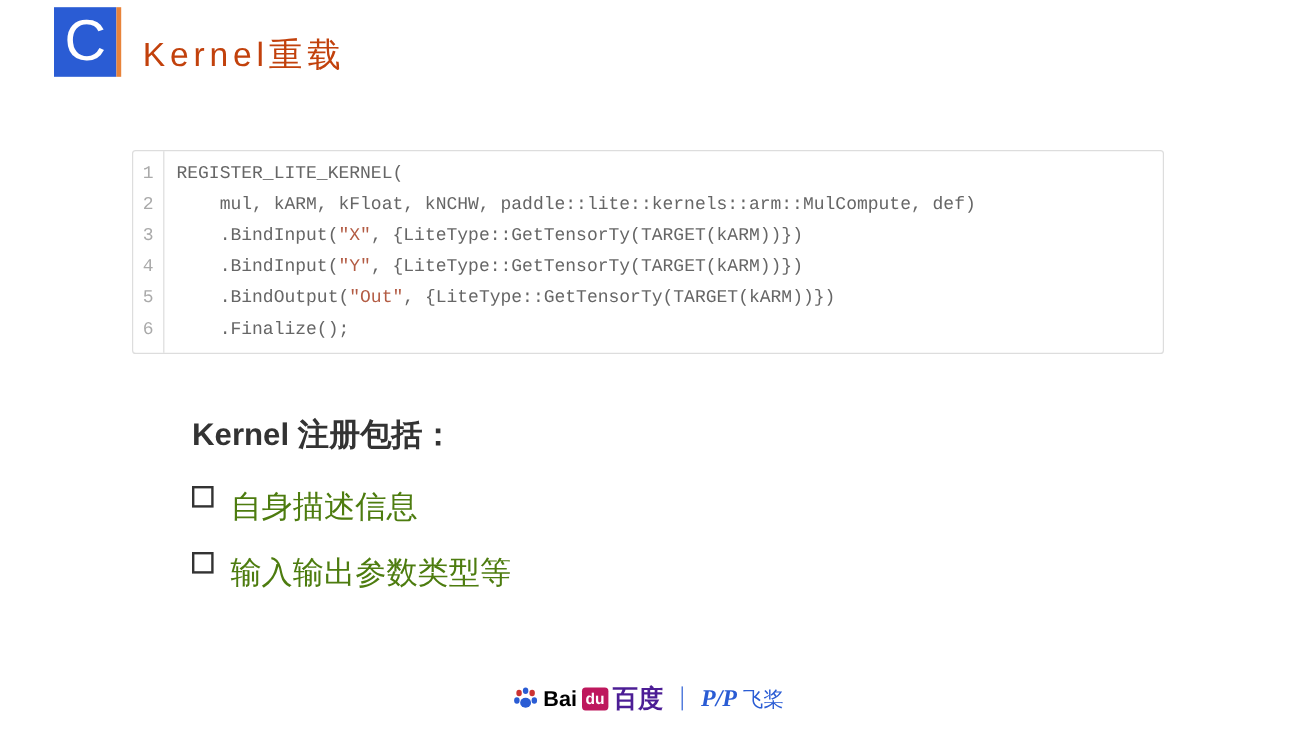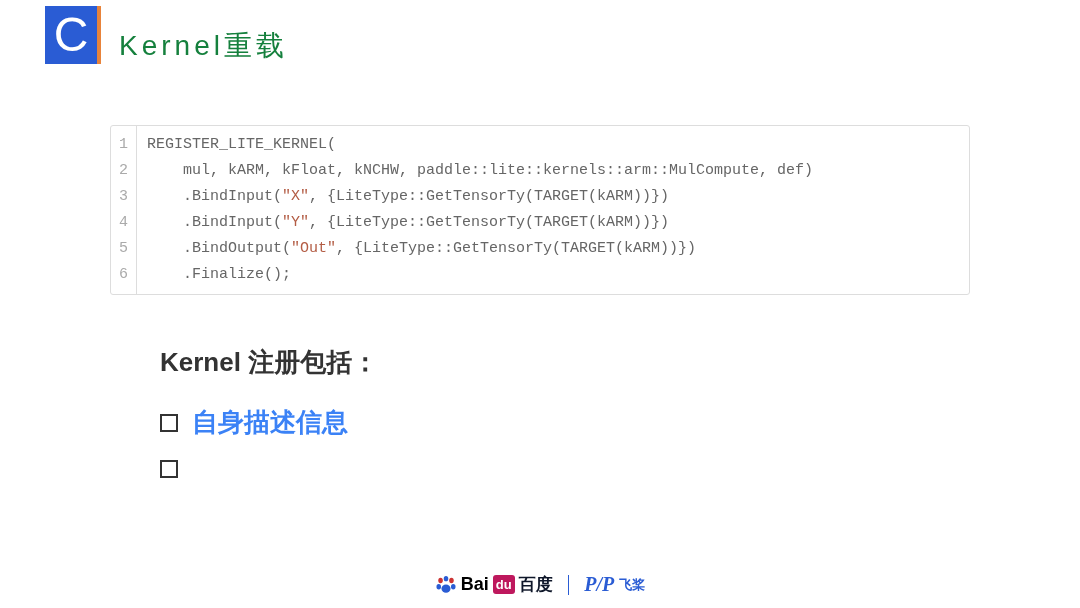--- a/index.html
+++ b/index.html
@@ -29,21 +29,21 @@
       justify-content: center;
       line-height: 1;
     }
     .orange-bar {
       width: 4px;
       height: 58px;
       background: #e8833a;
       margin-left: 0;
     }
     .title {
-      color: #15803d;
+      color: #c2410c;
       font-size: 28px;
       letter-spacing: 4px;
       margin-left: 18px;
       font-weight: 300;
       margin-top: 22px;
     }
     .code-block {
       margin: 60px 110px 0 110px;
       border: 1px solid #dddddd;
       border-radius: 3px;
@@ -71,24 +71,23 @@
       margin: 50px 0 0 160px;
     }
     .section-title {
       font-size: 26px;
       color: #333333;
       font-weight: 700;
       margin-bottom: 25px;
     }
     .bullet-item {
       display: flex;
-      align-items: center;
       font-size: 26px;
-      color: #3b82f6;
-      font-weight: 700;
+      color: #4d7c0f;
+      font-weight: 400;
       margin-bottom: 20px;
     }
     .bullet-box {
       width: 18px;
       height: 18px;
       border: 2.5px solid #333333;
       margin-right: 14px;
       display: inline-block;
     }
     .footer {
@@ -119,22 +118,22 @@
     }
     .du-box {
       background: #be185d;
       color: #ffffff;
       font-size: 13px;
       padding: 2px 3px;
       border-radius: 3px;
       font-weight: bold;
     }
     .baidu-cn {
-      color: #0f172a;
-      font-size: 17px;
+      color: #4c1d95;
+      font-size: 21px;
       font-weight: bold;
     }
     .vdivider {
       width: 1.5px;
       height: 20px;
       background: #2a5cd4;
       margin: 0 5px;
     }
     .paddle-logo {
       display: flex;
@@ -143,22 +142,22 @@
     }
     .paddle-script {
       font-family: cursive;
       font-style: italic;
       color: #2a5cd4;
       font-size: 20px;
       font-weight: bold;
     }
     .paddle-cn {
       color: #2a5cd4;
-      font-size: 13px;
-      font-weight: bold;
+      font-size: 17px;
+      font-weight: normal;
     }
   </style>
 </head>
 <body>
 
 <div class="header">
   <div class="letter-block">C</div>
   <div class="orange-bar"></div>
   <div class="title">Kernel重载</div>
 </div>
@@ -176,20 +175,21 @@
 </div>
 
 <div class="text-section">
   <div class="section-title">Kernel 注册包括：</div>
   <div class="bullet-item">
     <span class="bullet-box"></span>
     <span>自身描述信息</span>
   </div>
   <div class="bullet-item">
     <span class="bullet-box"></span>
+    <span>输入输出参数类型等</span>
   </div>
 </div>
 
 <div class="footer">
   <div class="baidu-logo">
     <span class="paw-icon">
       <svg viewBox="0 0 24 22" width="22" height="20">
         <ellipse cx="6" cy="6" rx="2.5" ry="3" fill="#cc3333"></ellipse>
         <ellipse cx="12" cy="4" rx="2.5" ry="3" fill="#2a5cd4"></ellipse>
         <ellipse cx="18" cy="6" rx="2.5" ry="3" fill="#cc3333"></ellipse>

